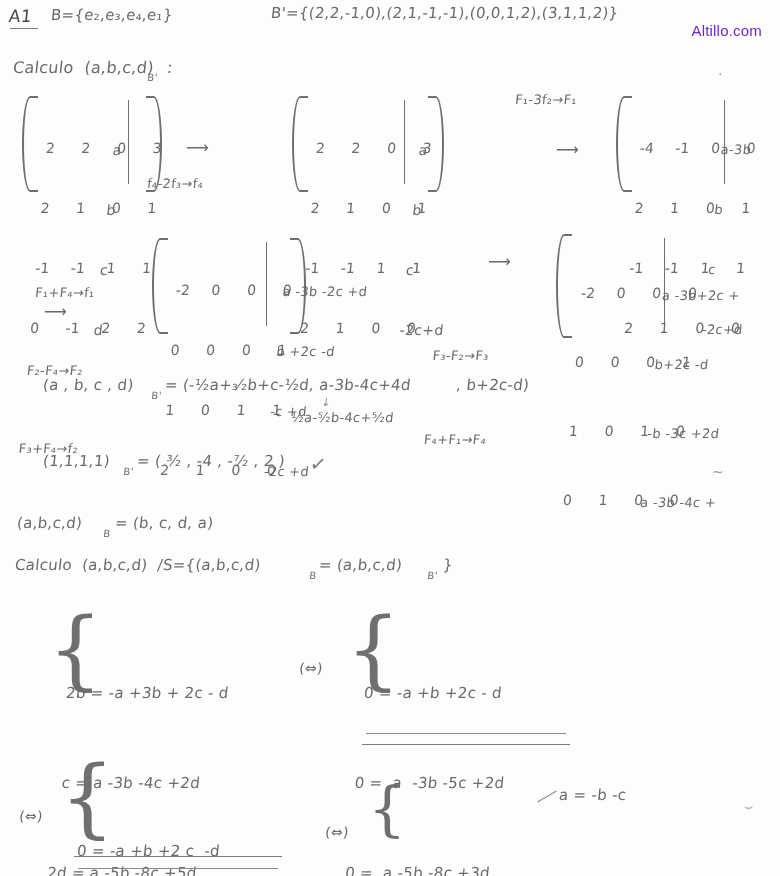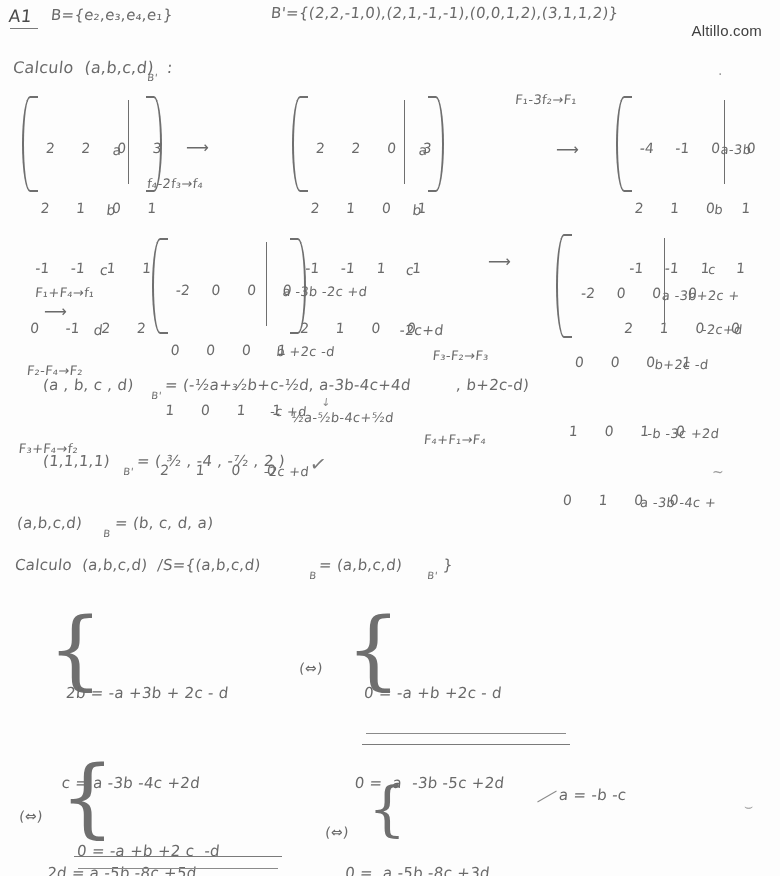--- a/index.html
+++ b/index.html
@@ -37,21 +37,21 @@
   .light { color: #8b8b8b; }
   .dark  { color: #4a4a4a; }
 
   
   #credit {
     position: absolute;
     right: 18px;
     top: 22px;
     font-family: "Liberation Sans", sans-serif;
     font-size: 15px;
-    color: #404040;
+    color: #6d28d9;
     letter-spacing: 0.2px;
   }
 
   
   .matrix {
     position: absolute;
     display: inline-block;
   }
   .paren {
     position: absolute;

